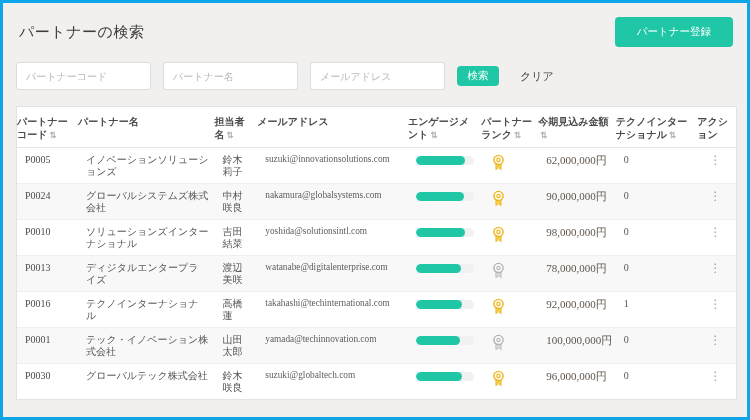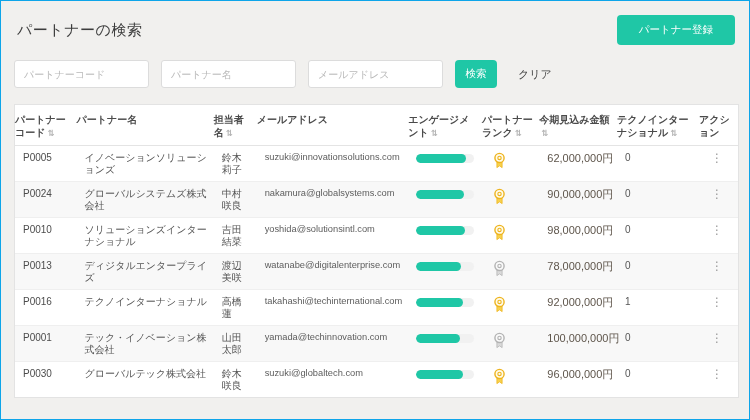--- a/index.html
+++ b/index.html
@@ -5,23 +5,24 @@
   * { margin: 0; padding: 0; box-sizing: border-box; }
   html, body { width: 750px; height: 420px; }
   body {
     font-family: "Liberation Sans", "DejaVu Sans", sans-serif;
     background: #f1f0ee;
     color: #444;
     overflow: hidden;
   }
   .page {
     width: 750px; height: 420px;
-    border: 1px solid #0ea5e9;
+    border: 3px solid #0ea5e9;
     background: #f1f0ee;
     overflow: hidden;
+    font-family: Liberation Serif, serif;
   }
   
   .topbar {
     display: flex; align-items: center; justify-content: space-between;
     padding: 14px 14px 0 16px;
   }
   .page-title { font-size: 15px; font-weight: 500; color: #3d3d3d; letter-spacing: .5px; }
   .btn {
     border: none; cursor: pointer; color: #fff;
     background: var(--accent, #1fc7a6);
@@ -34,21 +35,21 @@
     padding: 15px 14px 0 13px;
   }
   .search-input {
     width: 135px; height: 28px;
     border: 1px solid #dcdcdc; border-radius: 3px;
     background: #fff; padding: 0 9px;
     font-size: 10px; color: #444; font-family: inherit;
     margin-right: 12px; outline: none;
   }
   .search-input::placeholder { color: #b9b9b9; }
-  .btn-search { height: 28px; width: 42px; font-size: 10.5px; }
+  .btn-search { height: 20px; width: 42px; font-size: 10.5px; }
   .btn-clear {
     background: none; border: none; cursor: pointer;
     font-size: 11px; color: #3f3f3f; margin-left: 21px; font-family: inherit;
   }
   
   .card {
     margin: 16px 10px 0 13px;
     background: #fff;
     border: 1px solid #e3e3e3;
   }

